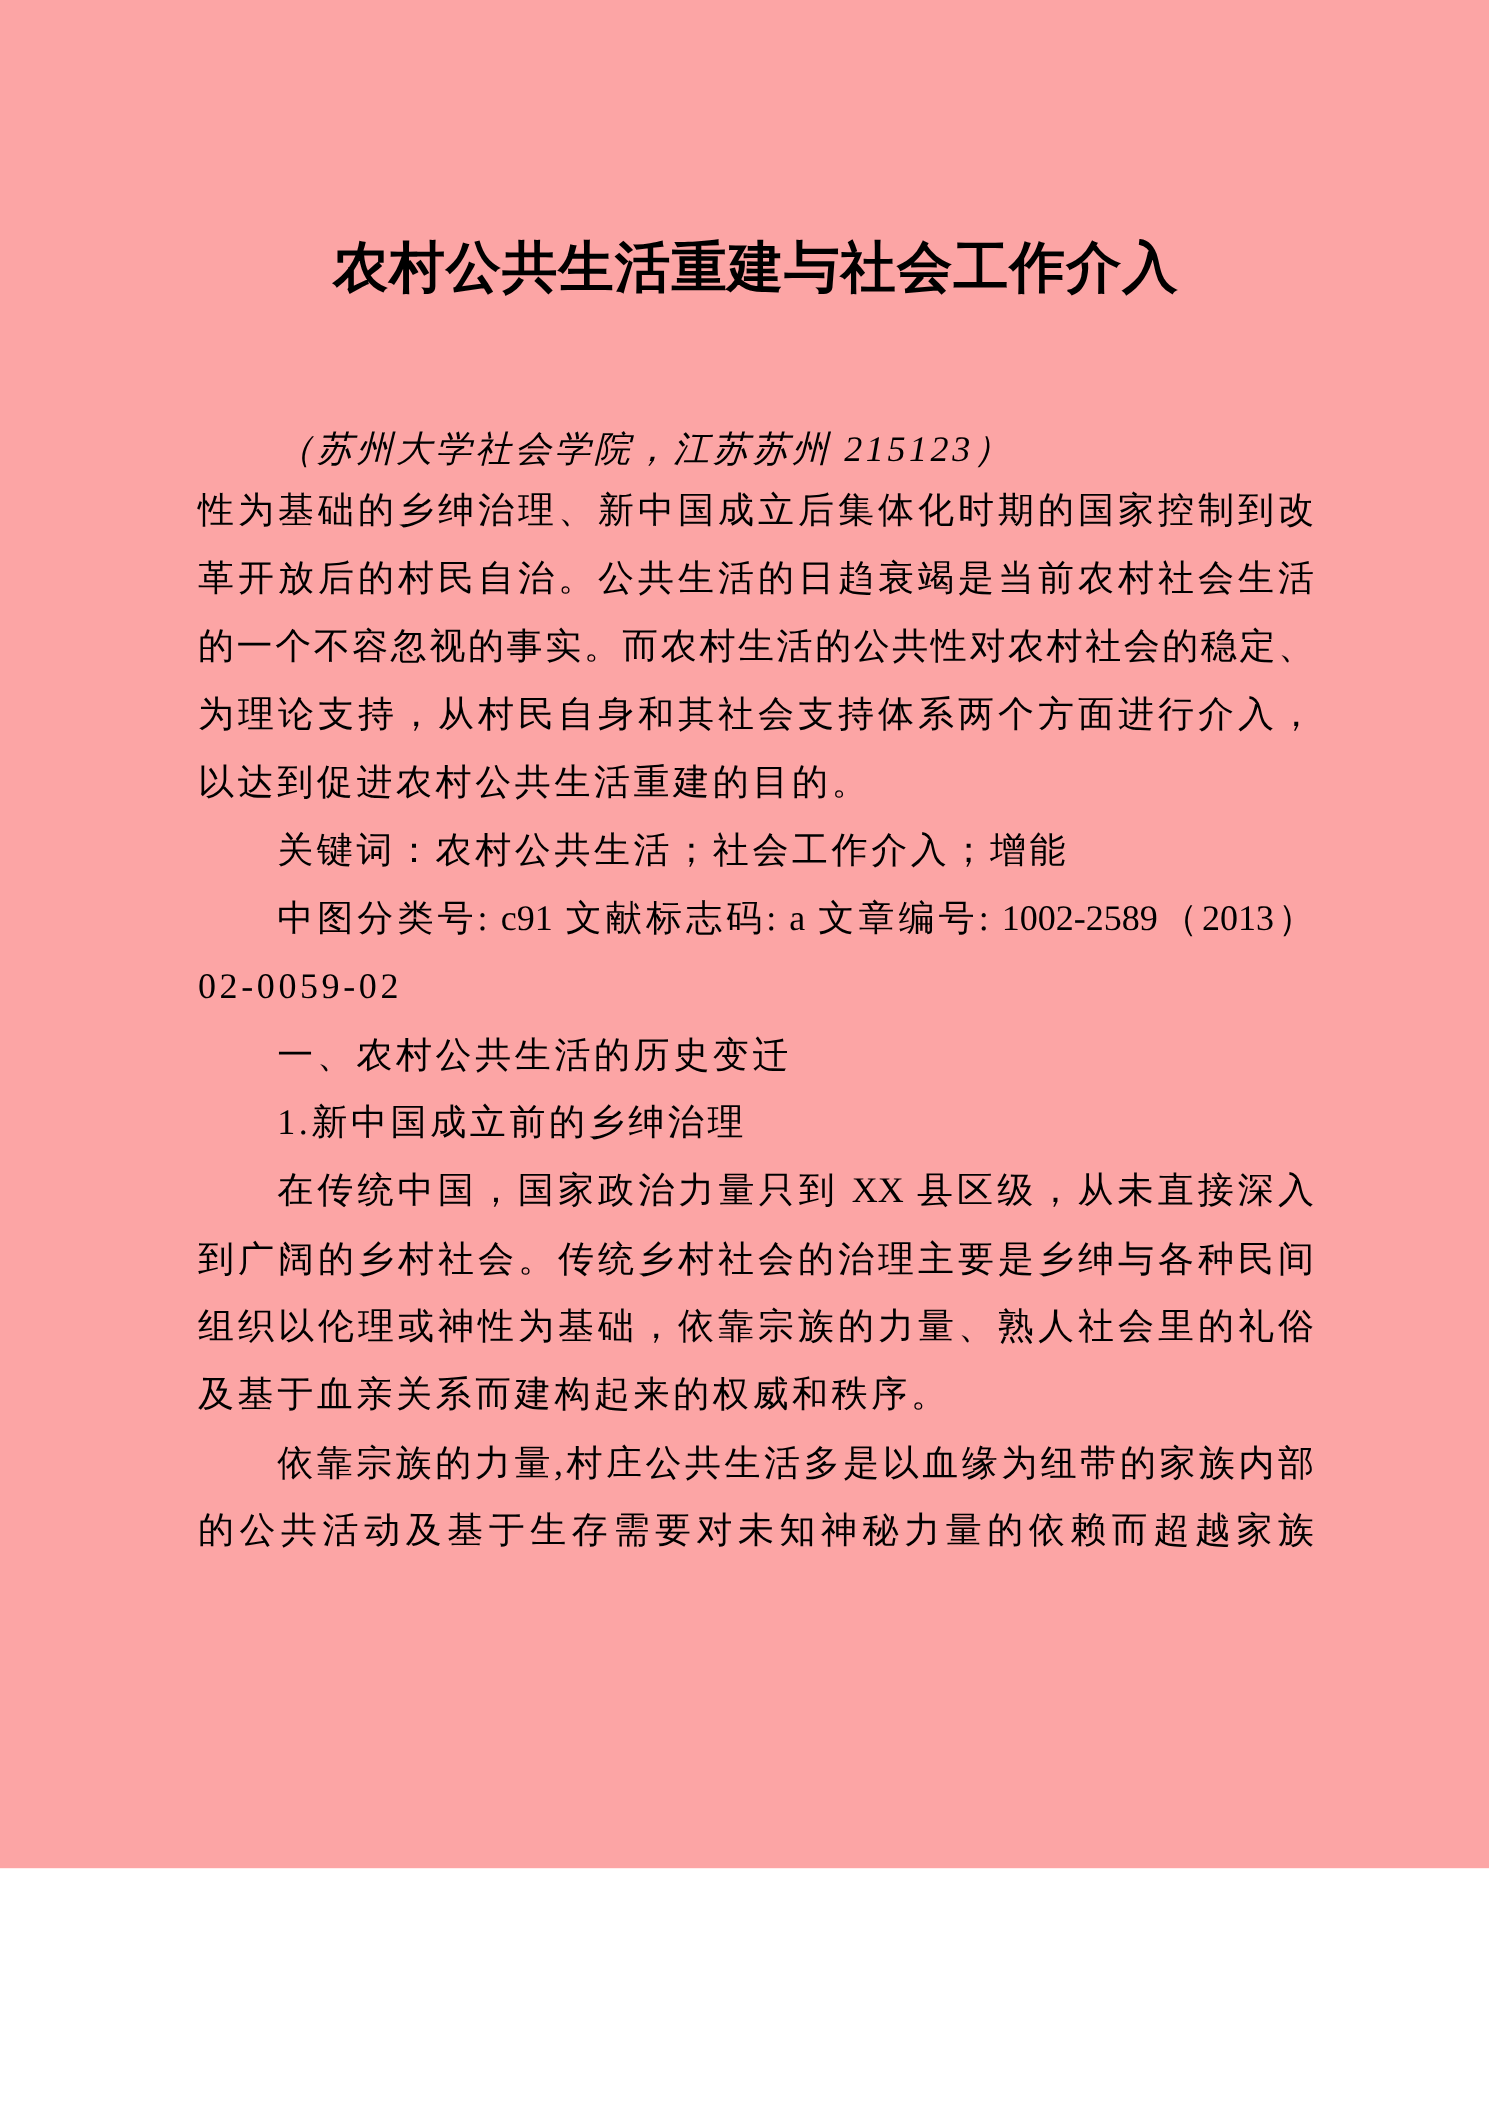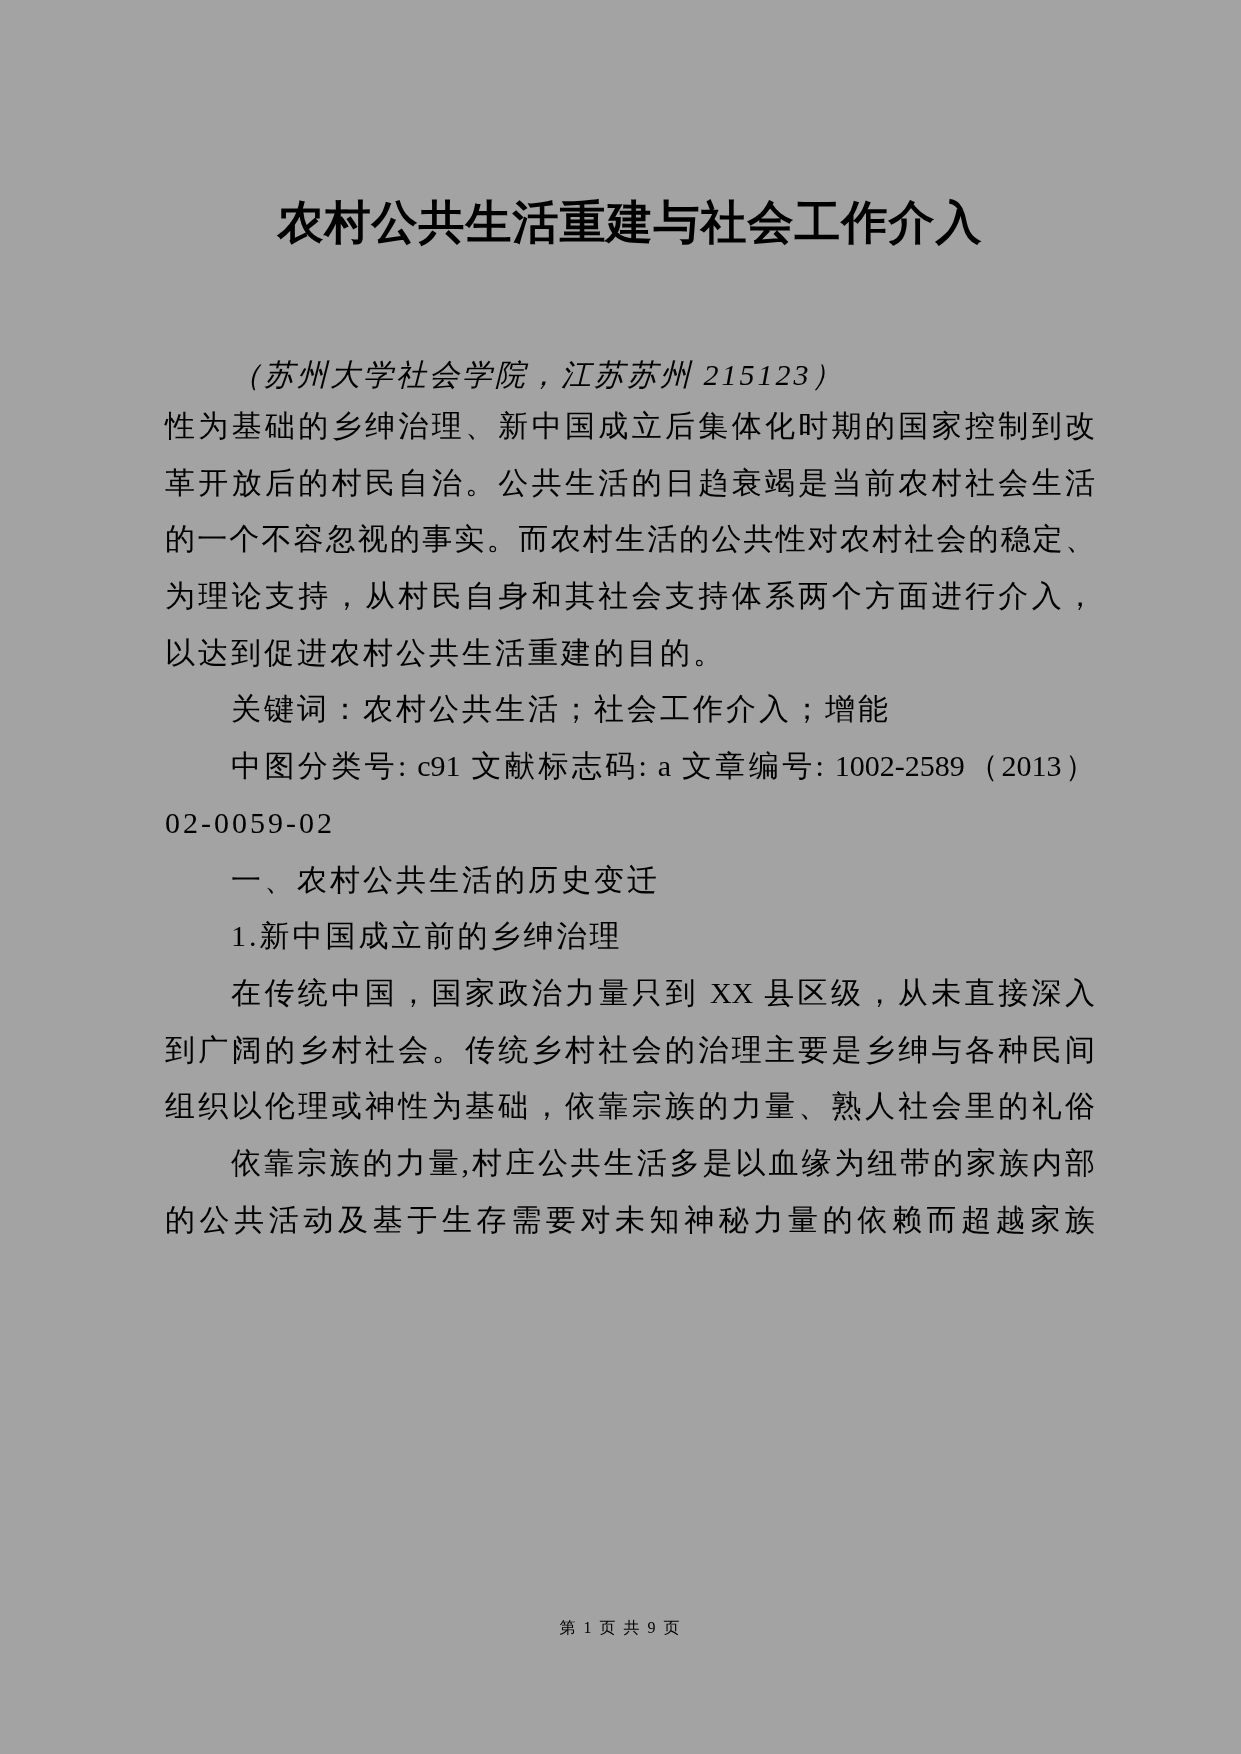--- a/index.html
+++ b/index.html
@@ -3,22 +3,22 @@
 <meta charset="utf-8">
 <style>
   html, body {
     margin: 0;
     padding: 0;
     background: #ffffff;
   }
   .page {
     position: relative;
     width: 1241px;
-    height: 1754px;
-    background: #a3a3a3;
+    height: 1557px;
+    background: #fca5a5;
     color: #000000;
     font-family: "Liberation Serif", "DejaVu Serif", serif;
     overflow: hidden;
   }
   .textcol {
     position: absolute;
     left: 165px;
     width: 930px;
   }
   .doc-title {
@@ -100,20 +100,21 @@
     </div>
 
     <div>
       <div class="ln ind">1.新中国成立前的乡绅治理</div>
     </div>
 
     <div>
       <div class="ln ind jfy">在传统中国，国家政治力量只到 XX 县区级，从未直接深入</div>
       <div class="ln jfy">到广阔的乡村社会。传统乡村社会的治理主要是乡绅与各种民间</div>
       <div class="ln jfy">组织以伦理或神性为基础，依靠宗族的力量、熟人社会里的礼俗</div>
+      <div class="ln">及基于血亲关系而建构起来的权威和秩序。</div>
     </div>
 
     <div>
       <div class="ln ind jfy">依靠宗族的力量,村庄公共生活多是以血缘为纽带的家族内部</div>
       <div class="ln jfy">的公共活动及基于生存需要对未知神秘力量的依赖而超越家族</div>
     </div>
 
   </div>
 
   <div class="footer">

